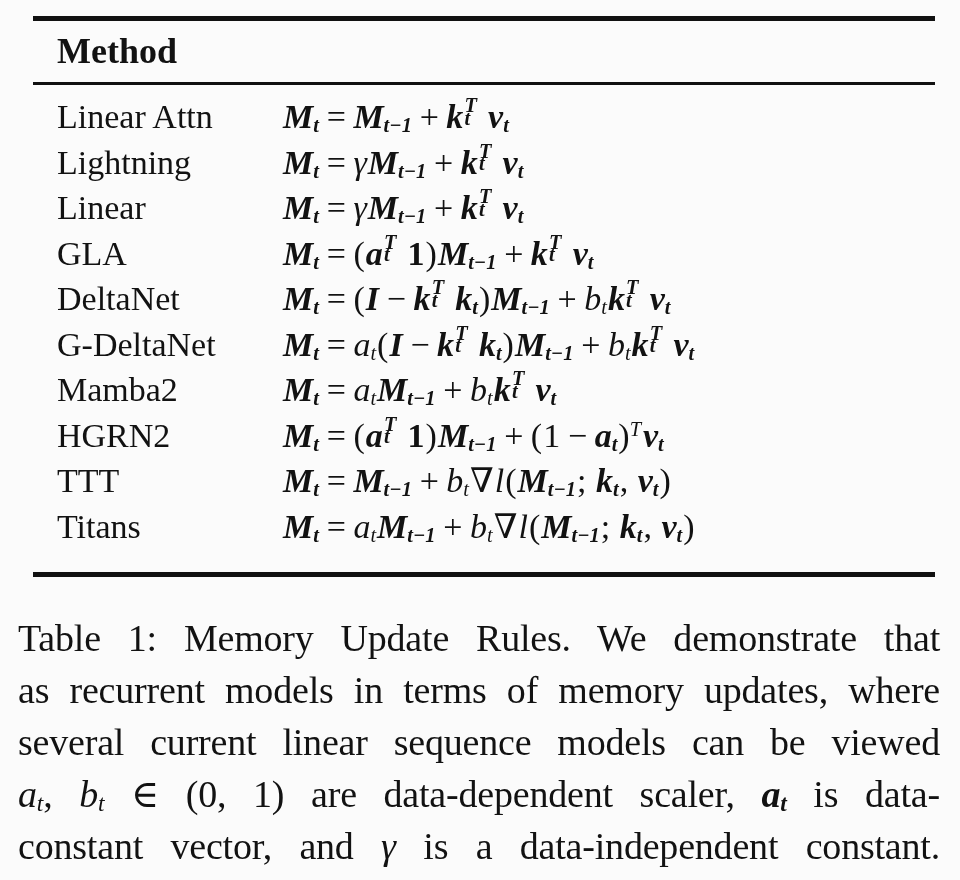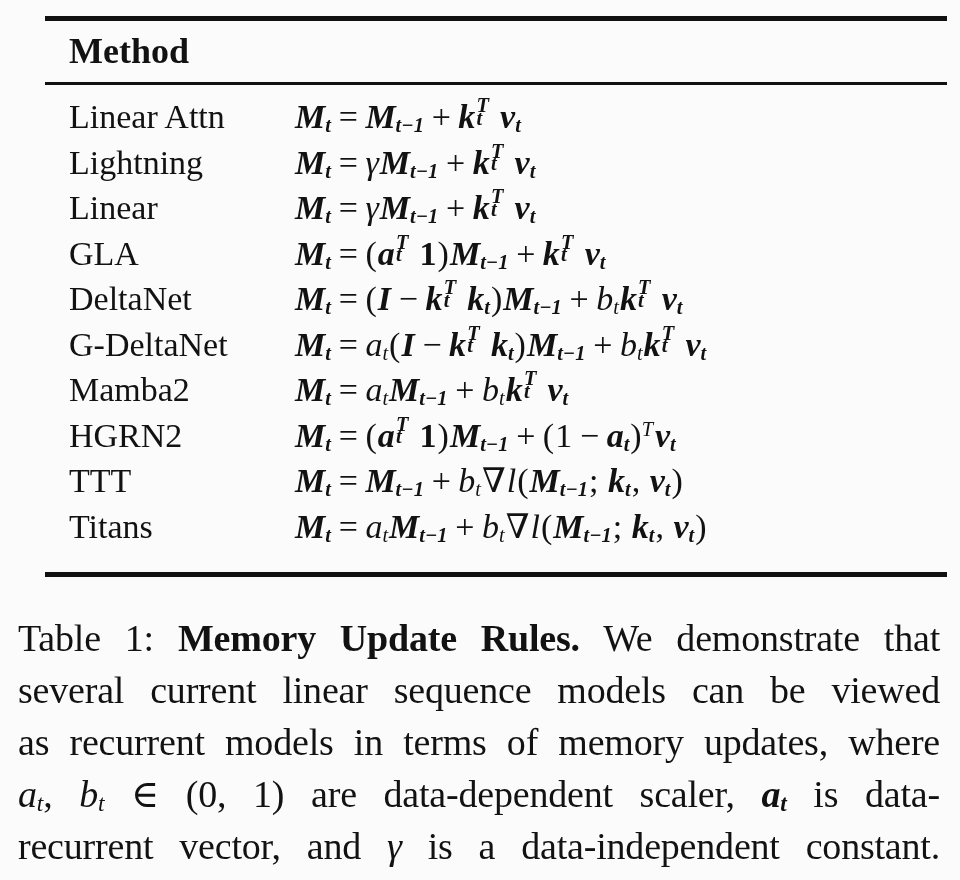--- a/index.html
+++ b/index.html
@@ -4,21 +4,21 @@
 <style>
   html,body{margin:0;padding:0;}
   body{
     width:960px;height:880px;overflow:hidden;
     background:#fbfbfb;color:#121212;
     font-family:"Liberation Serif","DejaVu Serif",serif;
   }
   .page{position:relative;width:960px;height:880px;}
 
   
-  .table-block{position:absolute;left:45px;top:16px;width:902px;}
+  .table-block{position:absolute;left:33px;top:16px;width:902px;}
   .rule{background:#111;}
   .rule.thick{height:5px;}
   .rule.thin{height:3px;}
   .thead{display:flex;align-items:baseline;height:61px;line-height:61px;
          font-weight:bold;font-size:36px;}
   .hc1{width:250px;padding-left:24px;box-sizing:border-box;flex:none;}
   .hc2{flex:1;}
   .tbody{padding:9px 0 23px 0;}
   .trow{display:flex;line-height:45.5px;font-size:34px;}
   .mcell{width:250px;padding-left:24px;box-sizing:border-box;flex:none;}
@@ -35,21 +35,21 @@
   .fcell sup{font-size:.6em;font-style:italic;line-height:0;vertical-align:.5em;margin-right:.05em;}
   .ss{display:inline-block;position:relative;width:.62em;height:1em;
       vertical-align:-0.05em;margin-right:.08em;}
   .ss .sp{position:absolute;left:.06em;top:-0.02em;font-size:.6em;font-style:italic;line-height:1;}
   .ss .sb{position:absolute;left:.06em;top:.6em;font-size:.6em;font-style:italic;line-height:1;}
 
   
   .caption{position:absolute;left:18px;top:612px;width:922px;letter-spacing:-0.2px;}
   .cap-line{font-size:38px;line-height:52px;text-align:justify;text-align-last:justify;
             white-space:normal;}
-  .seg.b{font-weight:bold;}
+  .seg.b{font-weight:normal;}
   .seg.mi{font-style:italic;}
   .seg.mbi{font-style:italic;font-weight:bold;}
   .seg sub{font-size:.62em;font-style:italic;line-height:0;vertical-align:-0.17em;}
 </style>
 </head>
 <body>
 
 <div class="page">
 
   <div class="table-block">
@@ -98,19 +98,19 @@
         <div class="trow">
           <span class="mcell">Titans</span>
           <span class="fcell"><span class="tk bi">M<sub>t</sub></span><span class="tk op pad">=</span><span class="tk it">a<sub>t</sub></span><span class="tk bi">M<sub>t−1</sub></span><span class="tk op pad">+</span><span class="tk it">b<sub>t</sub></span><span class="tk op">∇</span><span class="tk it">l</span><span class="tk op">(</span><span class="tk bi">M<sub>t−1</sub></span><span class="tk op">; </span><span class="tk bi">k<sub>t</sub></span><span class="tk op">, </span><span class="tk bi">v<sub>t</sub></span><span class="tk op">)</span></span>
         </div>
       </div>
     <div class="rule thick"></div>
   </div>
 
   <div class="caption">
       <div class="cap-line"><span class="seg rm">Table 1: </span><span class="seg b">Memory Update Rules.</span><span class="seg rm"> We demonstrate that</span></div>
+      <div class="cap-line"><span class="seg rm">as recurrent models in terms of memory updates, where</span></div>
       <div class="cap-line"><span class="seg rm">several current linear sequence models can be viewed</span></div>
-      <div class="cap-line"><span class="seg rm">as recurrent models in terms of memory updates, where</span></div>
       <div class="cap-line"><span class="seg mi">a<sub>t</sub></span><span class="seg rm">, </span><span class="seg mi">b<sub>t</sub></span><span class="seg rm"> ∈ (0, 1) are data-dependent scaler, </span><span class="seg mbi">a<sub>t</sub></span><span class="seg rm"> is data-</span></div>
-      <div class="cap-line"><span class="seg rm">recurrent vector, and </span><span class="seg mi">γ</span><span class="seg rm"> is a data-independent constant.</span></div>
+      <div class="cap-line"><span class="seg rm">constant vector, and </span><span class="seg mi">γ</span><span class="seg rm"> is a data-independent constant.</span></div>
     </div>
 
 </div>
 
 </body></html>

